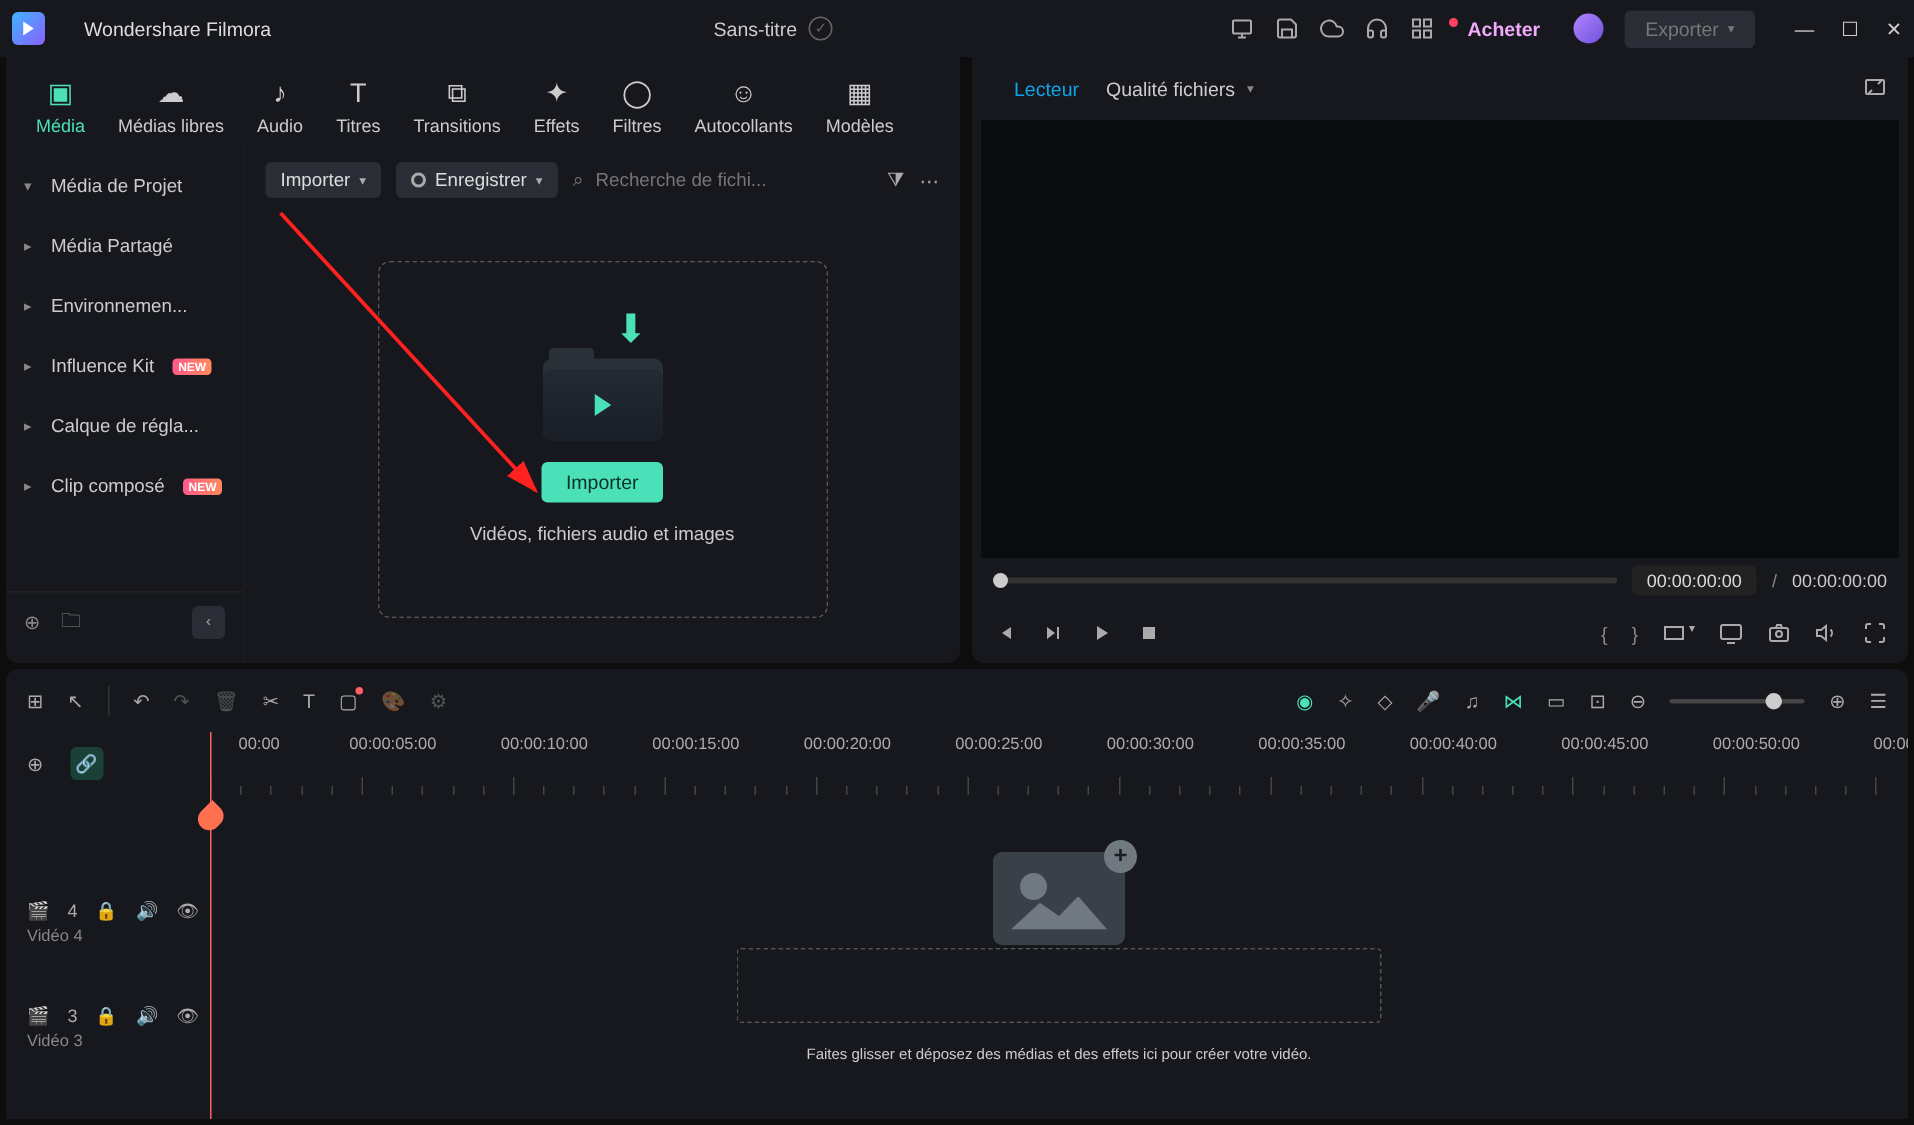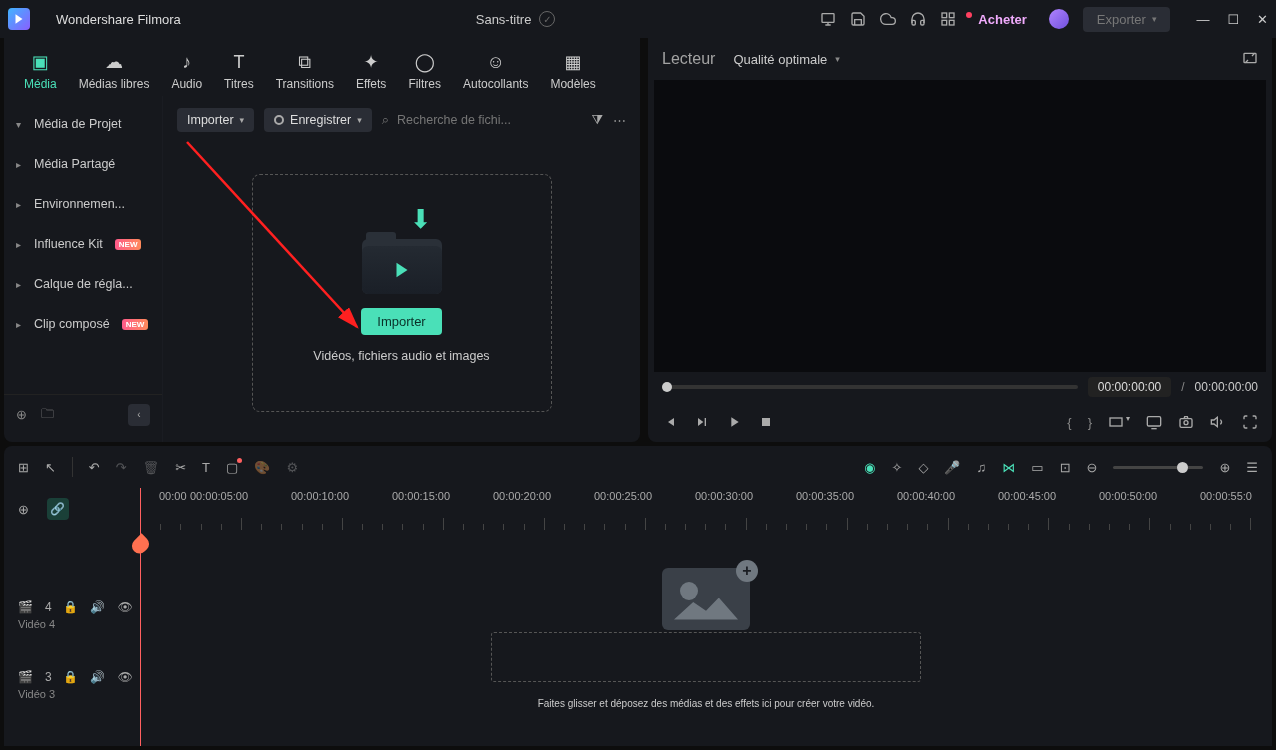--- a/index.html
+++ b/index.html
@@ -65,21 +65,21 @@
 .dl-arrow { position: absolute; top: -20px; right: 10px; color: #4ae0b8; font-size: 26px; }
 .import-btn { background: #4ae0b8; color: #0a3028; padding: 6px 16px; border-radius: 4px; font-size: 13px; cursor: pointer; }
 .dropzone-text { font-size: 12.5px; color: #ccc; }
 
 
 .red-arrow { position: absolute; pointer-events: none; z-index: 10; }
 
 
 .right-panel { flex: 1; background: #16181d; border-radius: 0 0 8px 8px; margin: 0 4px; display: flex; flex-direction: column; }
 .player-header { height: 42px; display: flex; align-items: center; padding: 0 14px; gap: 18px; }
-.player-label { font-size: 16px; color: #a3a3a3; }
+.player-label { font-size: 13px; color: #0ea5e9; margin-left: 14px; }
 .quality-sel { font-size: 13px; color: #ccc; display: flex; align-items: center; gap: 8px; cursor: pointer; }
 .expand-icon { margin-left: auto; color: #aaa; cursor: pointer; }
 .player-canvas { flex: 1; background: #0a0b0e; margin: 0 6px; }
 .player-seek { height: 30px; display: flex; align-items: center; padding: 0 14px; gap: 10px; }
 .seek-track { flex: 1; height: 4px; background: #333; border-radius: 2px; position: relative; }
 .seek-thumb { position: absolute; left: 0; top: -3px; width: 10px; height: 10px; background: #ccc; border-radius: 50%; }
 .time-box { background: #222; padding: 3px 10px; border-radius: 4px; font-size: 12px; color: #ddd; }
 .time-sep { color: #888; font-size: 12px; }
 .time-dur { font-size: 12px; color: #ccc; }
 .player-controls { height: 40px; display: flex; align-items: center; padding: 0 14px; gap: 16px; }
@@ -94,21 +94,21 @@
 .tt-icon.green { color: #4ae0b8; }
 .zoom-slider { width: 90px; height: 3px; background: #444; border-radius: 2px; position: relative; }
 .zoom-thumb { position: absolute; right: 15px; top: -4px; width: 11px; height: 11px; background: #ccc; border-radius: 50%; }
 
 
 .timeline { background: #16181d; margin: 0 4px 4px 4px; height: 258px; display: flex; flex-direction: column; position: relative; }
 .ruler-row { display: flex; height: 42px; }
 .track-head-gutter { width: 136px; display: flex; align-items: center; padding: 0 14px; gap: 18px; }
 .ruler { flex: 1; position: relative; overflow: hidden; }
 .ruler-labels { display: flex; position: absolute; top: 2px; font-size: 11px; color: #aaa; }
-.ruler-label { width: 101px; text-align: left; }
+.ruler-label { width: 101px; text-align: right; }
 .ruler-label:first-child { width: 50px; text-align: left; padding-left: 19px; }
 .ruler-ticks { position: absolute; bottom: 0; left: 0; right: 0; height: 14px; display: flex; }
 .ruler-ticks span { width: 20.2px; border-left: 1px solid #444; height: 6px; margin-top: 8px; }
 .ruler-ticks span.major { height: 12px; margin-top: 2px; }
 
 .playhead { position: absolute; left: 136px; top: 0; bottom: 0; width: 1px; background: #ff6060; z-index: 5; }
 .playhead-head { position: absolute; top: 48px; left: -7px; width: 15px; height: 18px; background: #ff7050; border-radius: 0 8px 8px 8px; transform: rotate(45deg); }
 
 .linked-icon { width: 22px; height: 22px; background: #1a4038; border-radius: 4px; display: flex; align-items: center; justify-content: center; color: #4ae0b8; font-size: 12px; }
 
@@ -307,21 +307,21 @@
           </div>
         </div>
       </div>
     </div>
   </div>
 
   <div class="right-panel">
     <div class="player-header">
       <span class="player-label">Lecteur</span>
       <span class="quality-sel">
-          <span>Qualité optimale</span>
+          <span>Qualité fichiers</span>
           <span style="font-size:9px;color:#888">▾</span>
         </span>
       <span class="expand-icon"><svg width="16" height="16" viewBox="0 0 24 24" fill="none" stroke="currentColor" stroke-width="2">
             <rect x="3" y="5" width="18" height="14" rx="1"></rect>
             <path d="M15 9l4-4M9 15l-4 4"></path>
           </svg></span>
     </div>
     <div class="player-canvas"></div>
     <div class="player-seek">
       <div class="seek-track">

